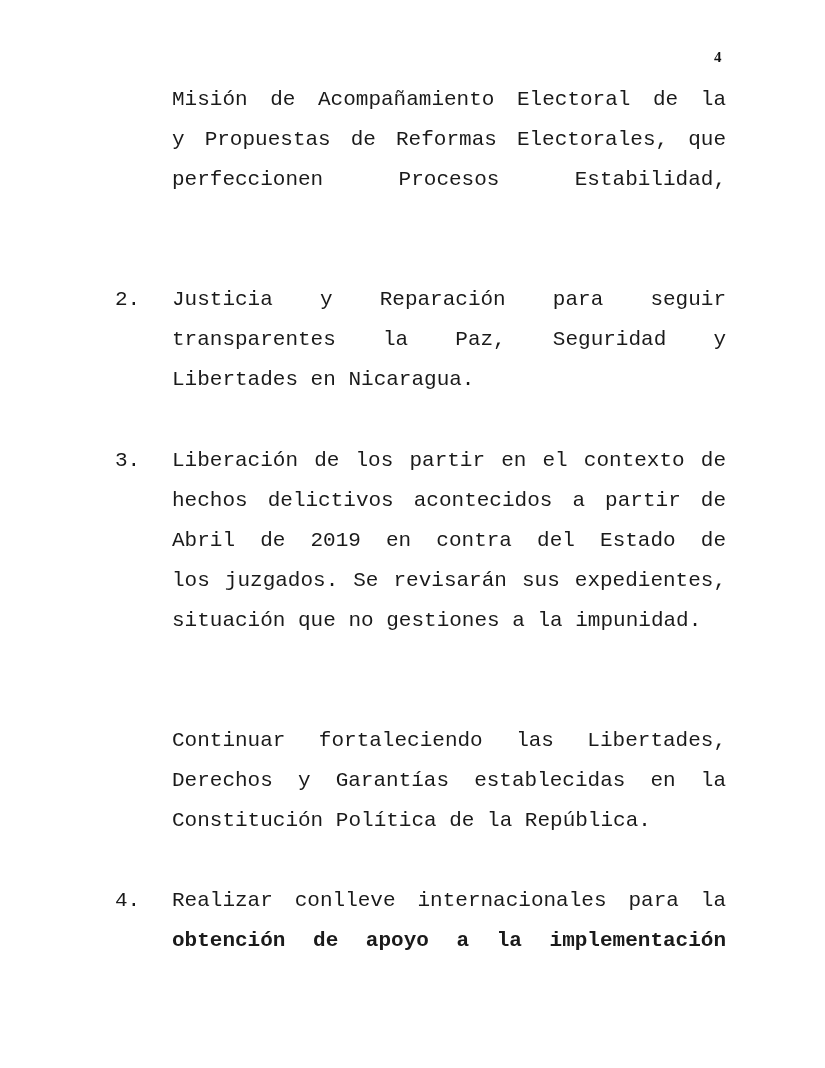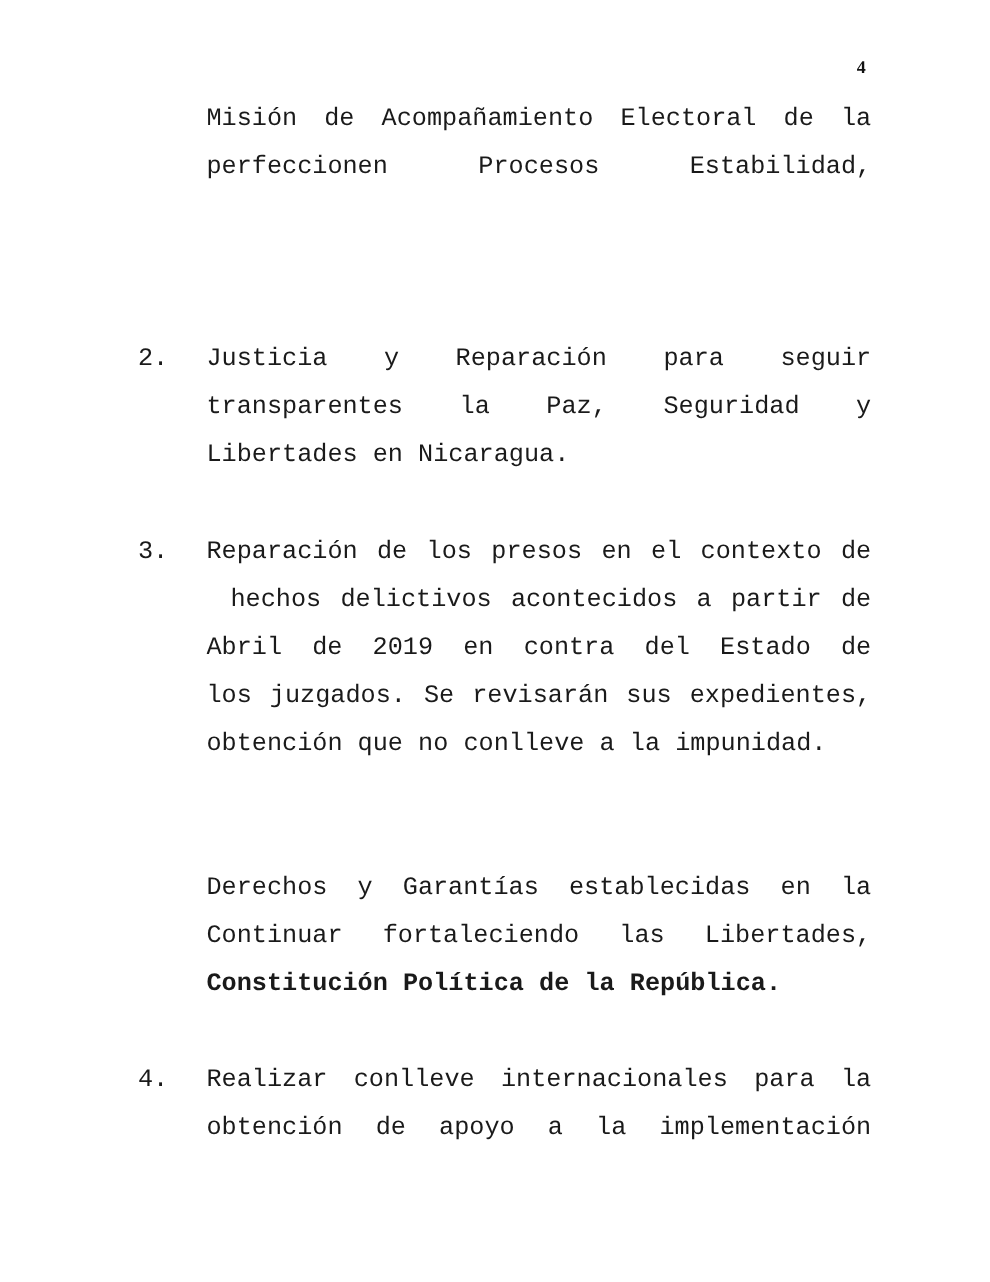--- a/index.html
+++ b/index.html
@@ -58,53 +58,54 @@
 </head>
 <body>
 
 <div>
 
   <div class="page-number">4</div>
 
   <div class="block" style="top:80px;">
     <div class="text">
       <div class="line" style="white-space: normal; overflow: hidden;">Misión de Acompañamiento Electoral de la OEA</div>
+      <div class="line" style="white-space: normal; overflow: hidden;">y Propuestas de Reformas Electorales, que</div>
       <div class="line" style="white-space: normal; overflow: hidden;">perfeccionen Procesos Estabilidad,</div>
     </div>
   </div>
 
   <div class="block" style="top:280px;">
     <div class="num">2.</div>
     <div class="text">
       <div class="line" style="white-space: normal; overflow: hidden;">Justicia y Reparación para seguir</div>
       <div class="line" style="white-space: normal; overflow: hidden;">transparentes la Paz, Seguridad y</div>
       <div class="line last" style="white-space: normal; overflow: hidden;">Libertades en Nicaragua.</div>
     </div>
   </div>
 
   <div class="block" style="top:441px;">
     <div class="num">3.</div>
     <div class="text">
-      <div class="line" style="white-space: normal; overflow: hidden;">Reparación de los presos en el contexto de</div>
-      <div class="line" style="white-space: normal; overflow: hidden; margin-left: 20px;">hechos delictivos acontecidos a partir de</div>
+      <div class="line" style="white-space: normal; overflow: hidden;">Liberación de los partir en el contexto de</div>
+      <div class="line" style="white-space: normal; overflow: hidden;">hechos delictivos acontecidos a partir de</div>
       <div class="line" style="white-space: normal; overflow: hidden;">Abril de 2019 en contra del Estado de</div>
       <div class="line" style="white-space: normal; overflow: hidden;">los juzgados. Se revisarán sus expedientes,</div>
-      <div class="line last" style="white-space: normal; overflow: hidden;">obtención que no conlleve a la impunidad.</div>
+      <div class="line last" style="white-space: normal; overflow: hidden;">situación que no gestiones a la impunidad.</div>
     </div>
   </div>
 
   <div class="block" style="top:721px;">
     <div class="text">
+      <div class="line" style="white-space: normal; overflow: hidden;">Continuar fortaleciendo las Libertades,</div>
       <div class="line" style="white-space: normal; overflow: hidden;">Derechos y Garantías establecidas en la</div>
-      <div class="line" style="white-space: normal; overflow: hidden;">Continuar fortaleciendo las Libertades,</div>
-      <div class="line last" style="white-space: normal; overflow: hidden; font-weight: bold;">Constitución Política de la República.</div>
+      <div class="line last" style="white-space: normal; overflow: hidden;">Constitución Política de la República.</div>
     </div>
   </div>
 
   <div class="block" style="top:881px;">
     <div class="num">4.</div>
     <div class="text">
       <div class="line" style="white-space: normal; overflow: hidden;">Realizar conlleve internacionales para la</div>
-      <div class="line" style="white-space: normal; overflow: hidden;">obtención de apoyo a la implementación</div>
+      <div class="line" style="white-space: normal; overflow: hidden; font-weight: bold;">obtención de apoyo a la implementación</div>
     </div>
   </div>
 
 </div>
 
 </body></html>

